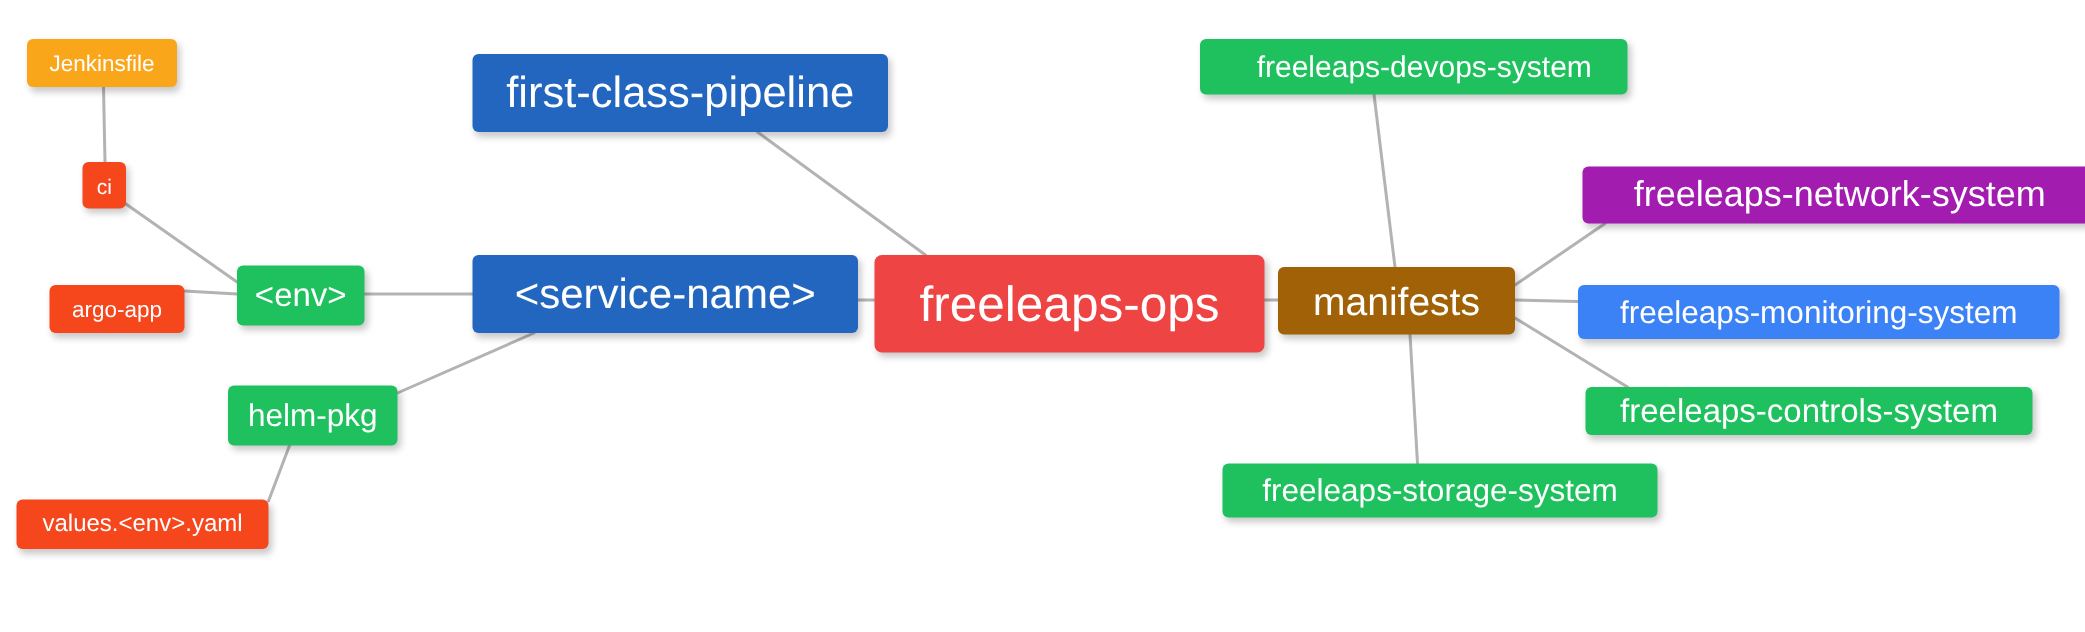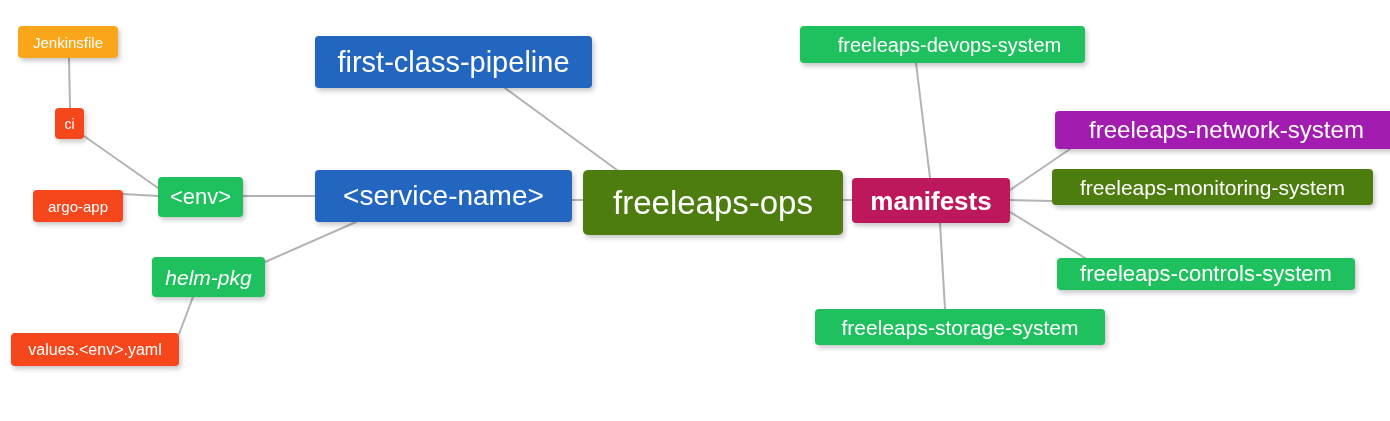--- a/index.html
+++ b/index.html
@@ -70,42 +70,42 @@
       </div>
       <div class="node" style="left: 33px; top: 190px; width: 90px; height: 32px; background: rgb(245, 70, 28); font-size: 15px;">
         <span>argo-app</span>
       </div>
       <div class="node" style="left: 11px; top: 333px; width: 168px; height: 33px; background: rgb(245, 70, 28); font-size: 16px;">
         <span>values.&lt;env&gt;.yaml</span>
       </div>
       <div class="node" style="left: 158px; top: 177px; width: 85px; height: 40px; background: rgb(30, 193, 94); font-size: 22px;">
         <span>&lt;env&gt;</span>
       </div>
-      <div class="node" style="left: 152px; top: 257px; width: 113px; height: 40px; background: rgb(30, 193, 94); font-size: 21px; font-style: italic;">
+      <div class="node" style="left: 152px; top: 257px; width: 113px; height: 40px; background: rgb(30, 193, 94); font-size: 21px;">
         <span>helm-pkg</span>
       </div>
       <div class="node" style="left: 315px; top: 36px; width: 277px; height: 52px; background: rgb(34, 102, 191); font-size: 29px;">
         <span>first-class-pipeline</span>
       </div>
       <div class="node" style="left: 315px; top: 170px; width: 257px; height: 52px; background: rgb(34, 102, 191); font-size: 28px;">
         <span>&lt;service-name&gt;</span>
       </div>
-      <div class="node root" style="left: 583px; top: 170px; width: 260px; height: 65px; background: #4d7c0f; font-size: 33px;">
+      <div class="node root" style="left: 583px; top: 170px; width: 260px; height: 65px; background: #ef4444; font-size: 33px;">
         <span>freeleaps-ops</span>
       </div>
-      <div class="node" style="left: 852px; top: 178px; width: 158px; height: 45px; background: #be185d; font-size: 26px; font-weight: bold;">
+      <div class="node" style="left: 852px; top: 178px; width: 158px; height: 45px; background: #a16207; font-size: 26px;">
         <span>manifests</span>
       </div>
       <div class="node" style="left: 800px; top: 26px; width: 285px; height: 37px; background: rgb(30, 193, 94); font-size: 20px; padding-left: 24px;">
         <span>freeleaps-devops-system</span>
       </div>
       <div class="node" style="left: 1055px; top: 111px; width: 343px; height: 38px; background: #a21caf; font-size: 24px;">
         <span>freeleaps-network-system</span>
       </div>
-      <div class="node" style="left: 1052px; top: 169px; width: 321px; height: 36px; background: #4d7c0f; font-size: 21px;">
+      <div class="node" style="left: 1052px; top: 190px; width: 321px; height: 36px; background: #3b82f6; font-size: 21px;">
         <span>freeleaps-monitoring-system</span>
       </div>
       <div class="node" style="left: 1057px; top: 258px; width: 298px; height: 32px; background: rgb(30, 193, 94); font-size: 22px;">
         <span>freeleaps-controls-system</span>
       </div>
       <div class="node" style="left: 815px; top: 309px; width: 290px; height: 36px; background: rgb(30, 193, 94); font-size: 21px;">
         <span>freeleaps-storage-system</span>
       </div>
     </div>
 </div>

